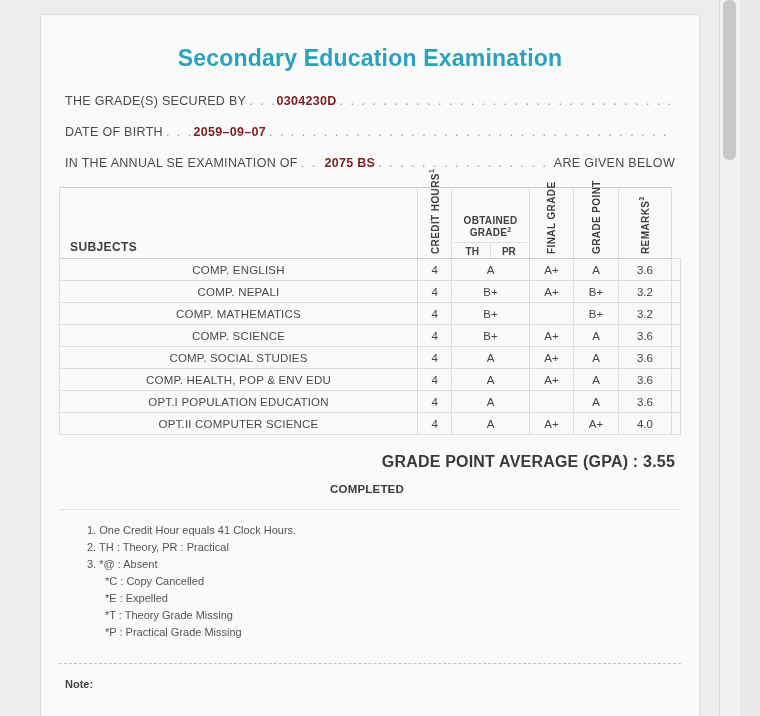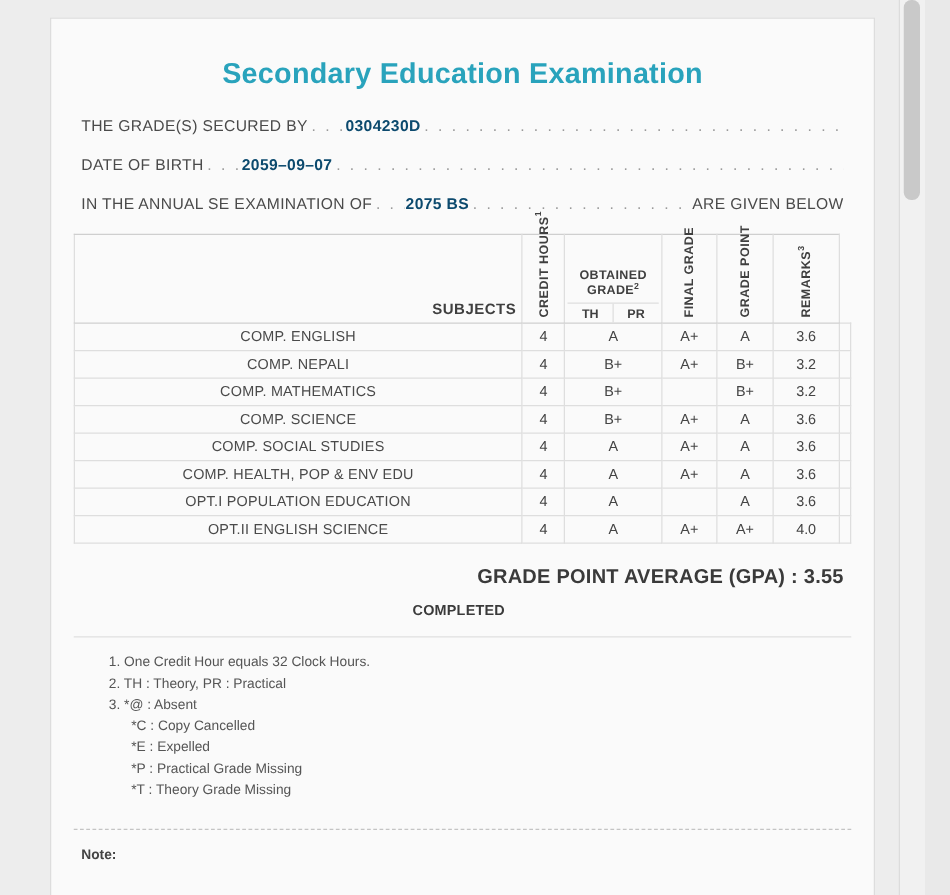--- a/index.html
+++ b/index.html
@@ -83,21 +83,21 @@
     text-align: right;
   }
   .info-dots {
     letter-spacing: 2px;
     color: #9a9a9a;
     padding: 0 3px;
     overflow: hidden;
   }
   .info-value {
     font-weight: bold;
-    color: #0c4a6e;
+    color: #7f1d1d;
     letter-spacing: 0.3px;
   }
   .dots-fill {
     flex: 1 1 auto;
     overflow: hidden;
     color: #9a9a9a;
     letter-spacing: 2px;
     padding-left: 3px;
     white-space: nowrap;
   }
@@ -118,21 +118,21 @@
   }
   table.grades thead th {
     border-top: 1px solid #cfcfcf;
     border-bottom: 1px solid #cfcfcf;
     vertical-align: bottom;
     padding: 4px 4px;
     font-weight: bold;
     color: #3f3f3f;
   }
   .th-subjects {
-    text-align: right;
+    text-align: left;
     padding-left: 10px !important;
     width: 398px;
     letter-spacing: 0.4px;
     font-size: 12px;
   }
   .vert {
     writing-mode: vertical-rl;
     transform: rotate(180deg);
     white-space: nowrap;
     line-height: 1.1;
@@ -346,44 +346,44 @@
         <tr>
           <td class="subject">OPT.I POPULATION EDUCATION</td>
           <td class="ctr">4</td>
           <td class="ctr">A</td>
           <td class="ctr"></td>
           <td class="ctr">A</td>
           <td class="ctr">3.6</td>
           <td class="ctr"></td>
         </tr>
         <tr>
-          <td class="subject">OPT.II ENGLISH SCIENCE</td>
+          <td class="subject">OPT.II COMPUTER SCIENCE</td>
           <td class="ctr">4</td>
           <td class="ctr">A</td>
           <td class="ctr">A+</td>
           <td class="ctr">A+</td>
           <td class="ctr">4.0</td>
           <td class="ctr"></td>
         </tr>
       </tbody>
     </table>
 
     <div class="gpa-line">GRADE POINT AVERAGE (GPA) : 3.55</div>
     <div class="completed-line">COMPLETED</div>
 
     <div class="divider"></div>
 
     <div class="footnotes">
-      <div>1. One Credit Hour equals 32 Clock Hours.</div>
+      <div>1. One Credit Hour equals 41 Clock Hours.</div>
       <div>2. TH : Theory, PR : Practical</div>
       <div>3. *@ : Absent</div>
       <div class="footnote-sub">*C : Copy Cancelled</div>
       <div class="footnote-sub">*E : Expelled</div>
+      <div class="footnote-sub">*T : Theory Grade Missing</div>
       <div class="footnote-sub">*P : Practical Grade Missing</div>
-      <div class="footnote-sub">*T : Theory Grade Missing</div>
     </div>
 
     <div class="dashed"></div>
 
     <div class="note-block">
       <div class="note-title">Note:</div>
 
     </div>
 
   </div>

